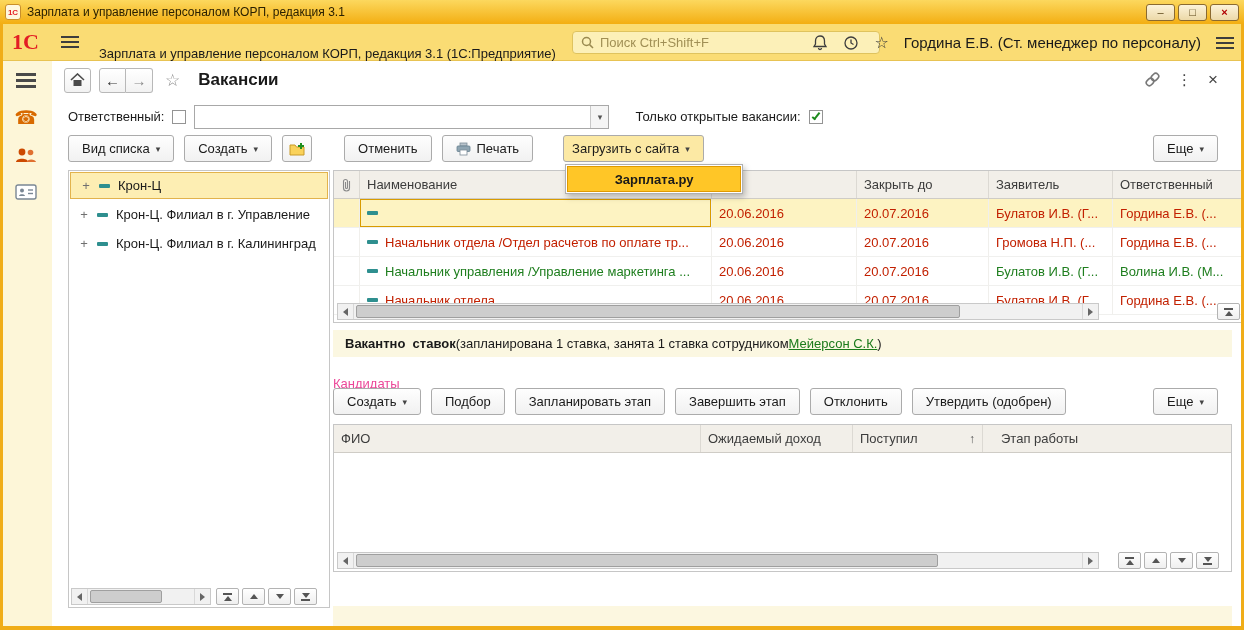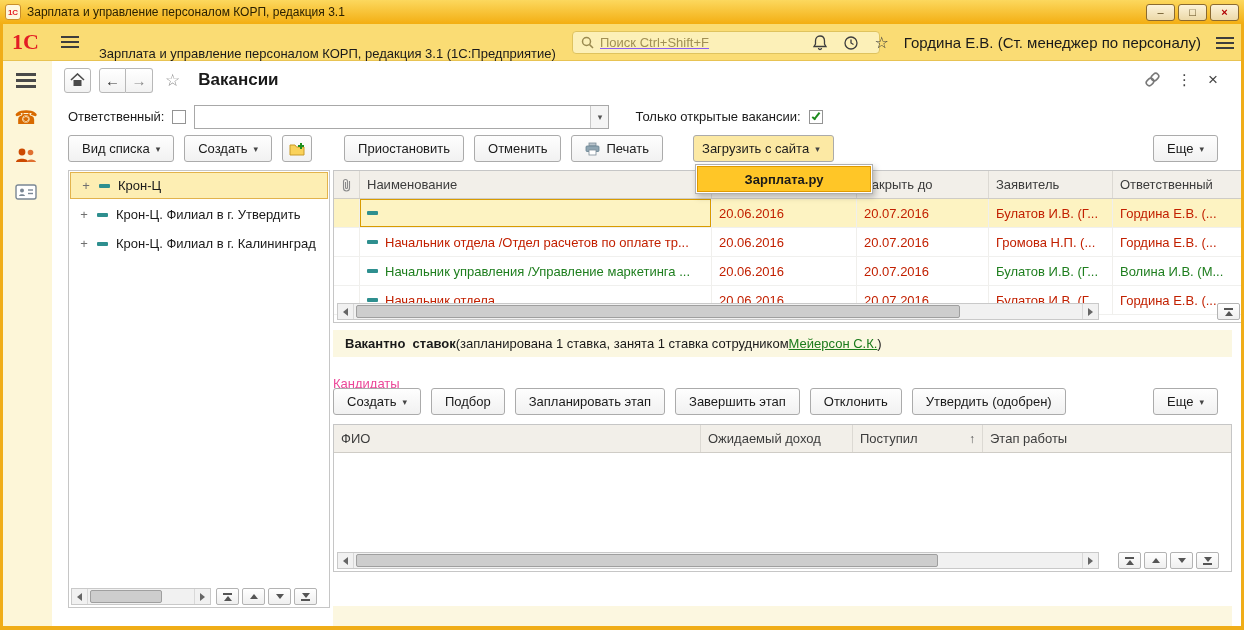--- a/index.html
+++ b/index.html
@@ -28,21 +28,21 @@
   
   .cmdbar{position:absolute;left:0;top:24px;width:1244px;height:37px;background:#fadc74;
     border-bottom:1px solid #e8c353;display:flex;align-items:center;padding-left:12px;z-index:85;}
   .logo{font-family:"Liberation Serif","DejaVu Serif",serif;font-weight:bold;font-size:22px;
     color:#e31e24;margin-right:22px;line-height:1;}
   .burger{display:inline-flex;flex-direction:column;gap:3px;margin-right:20px;cursor:pointer;}
   .burger i{display:block;width:18px;height:2px;background:#3d3d3d;}
   .hdr-title{font-size:13px;white-space:nowrap;margin-top:23px;}
   .search{position:absolute;left:572px;top:7px;width:308px;height:23px;background:#fcf0b8;
     border:1px solid #dfc35e;border-radius:4px;display:flex;align-items:center;padding:0 8px;gap:6px;}
-  .search input{flex:1;border:none;background:transparent;outline:none;font:inherit;color:#8b5cf6;min-width:0;text-decoration:underline;}
+  .search input{flex:1;border:none;background:transparent;outline:none;font:inherit;color:#8b5cf6;min-width:0;}
   .search input::placeholder{color:#a08f55;}
   .hdr-right{position:absolute;right:10px;top:0;height:37px;display:flex;align-items:center;gap:15px;}
   .hdr-star{font-size:16px;color:#3d3d3d;line-height:1;cursor:pointer;}
   .hdr-user{font-size:15px;white-space:nowrap;cursor:pointer;}
 
   
   .sidebar{position:absolute;left:0;top:61px;width:52px;height:569px;background:#fdf6d8;
     display:flex;flex-direction:column;align-items:center;padding-top:12px;gap:20px;z-index:10;}
   .sb-burger{display:inline-flex;flex-direction:column;gap:3px;cursor:pointer;}
   .sb-burger i{width:20px;height:3px;background:#4a4a4a;}
@@ -150,21 +150,21 @@
 
   .cand-title{position:absolute;left:281px;top:315px;color:#ec4899;}
   .cand-actions{position:absolute;left:281px;top:327px;display:flex;align-items:center;gap:10px;}
 
   
   .cand-table{position:absolute;left:281px;top:363px;width:899px;height:148px;border:1px solid #c6c6c6;
     background:#fff;overflow:hidden;}
   .k0{width:367px;flex:none;}
   .k1{width:152px;flex:none;}
   .k2{width:130px;flex:none;justify-content:space-between;}
-  .k3{flex:1;border-right:none;}
+  .k3{flex:1;border-right:none;margin-left:11px;}
   .sort-arrow{color:#555;font-size:12px;}
 
   .bottom-strip{position:absolute;left:281px;top:545px;width:899px;height:20px;background:#fcf7e0;}
 </style>
 </head>
 <body>
 
 <div class="titlebar">
   <span class="app-icon">1С</span>
   <span class="tb-title">Зарплата и управление персоналом КОРП, редакция 3.1</span>
@@ -295,23 +295,20 @@
       <svg width="16" height="14" viewBox="0 0 16 14">
           <path d="M1 3 h5 l1.5 2 H15 v8 H1 Z" fill="#fad25a" stroke="#c89a28"></path>
           <g stroke="#1e8f1e" stroke-width="2">
             <line x1="12" y1="1" x2="12" y2="7"></line>
             <line x1="9" y1="4" x2="15" y2="4"></line>
           </g>
         </svg>
     </button>
     <span class="spacer12"></span>
     <button class="btn">
-      <span>Приостановить</span>
-    </button>
-    <button class="btn">
       <span>Отменить</span>
     </button>
     <button class="btn">
       <svg width="15" height="14" viewBox="0 0 15 14">
           <rect x="4" y="1" width="7" height="3" fill="#b8c4cc" stroke="#7d8d98" stroke-width="0.8"></rect>
           <rect x="1" y="4" width="13" height="5.5" rx="1" fill="#8fa5b2" stroke="#66808f" stroke-width="0.8"></rect>
           <rect x="4" y="8" width="7" height="5" fill="#fff" stroke="#7d8d98" stroke-width="0.8"></rect>
         </svg>
       <span>Печать</span>
     </button>
@@ -333,21 +330,21 @@
 
   <div class="tree-panel">
     <div class="tree-item selected">
       <span class="expander">+</span>
       <span class="dash-ico"></span>
       <span>Крон-Ц</span>
     </div>
     <div class="tree-item">
       <span class="expander">+</span>
       <span class="dash-ico"></span>
-      <span>Крон-Ц. Филиал в г. Утвердить</span>
+      <span>Крон-Ц. Филиал в г. Управление</span>
     </div>
     <div class="tree-item">
       <span class="expander">+</span>
       <span class="dash-ico"></span>
       <span>Крон-Ц. Филиал в г. Калининград</span>
     </div>
     <div class="hscroll" style="left:2px;bottom:2px;width:140px;">
       <span class="hs-arrow left">
           <span class="tri-l"></span>
         </span>

